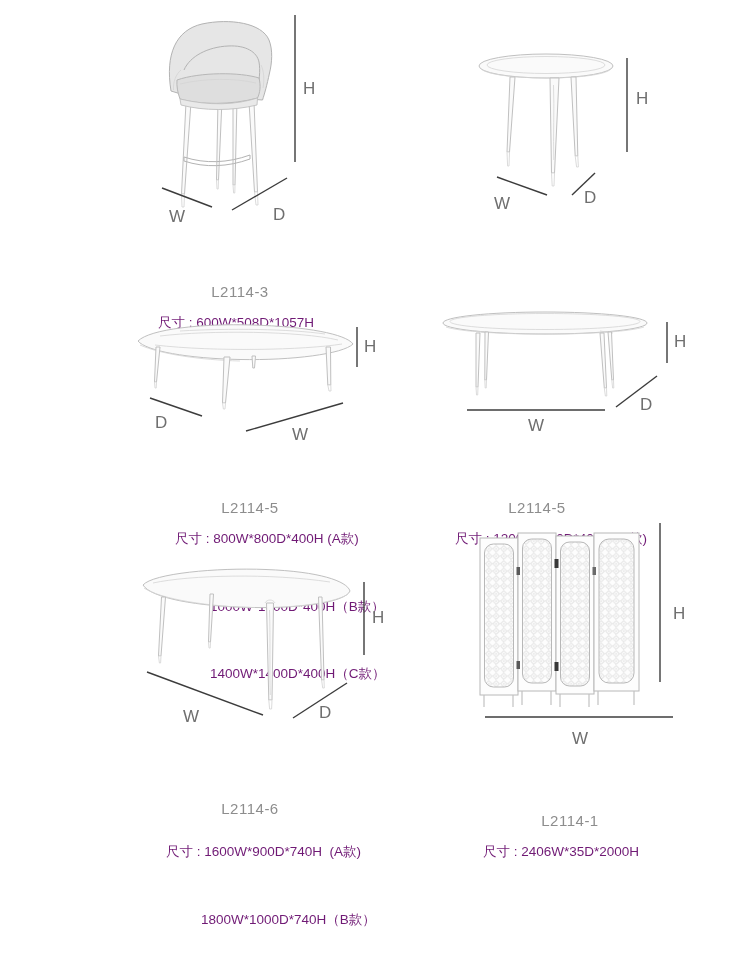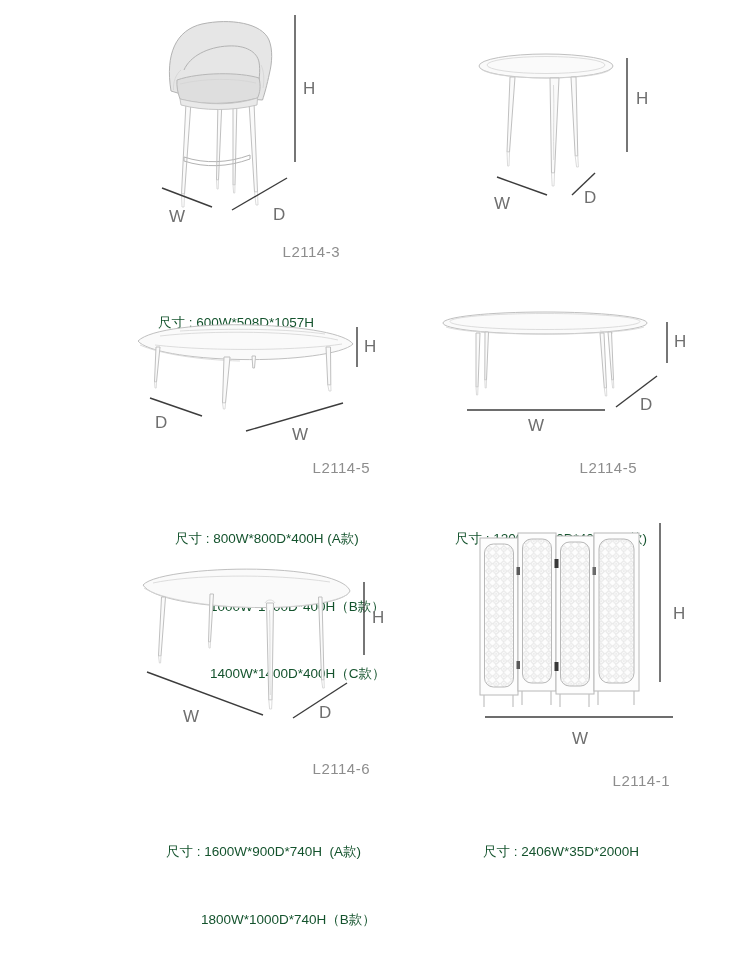--- a/index.html
+++ b/index.html
@@ -1,20 +1,20 @@
 <!DOCTYPE html>
 <html><head>
 <meta charset="utf-8">
 <style>
   html,body{margin:0;padding:0;background:#ffffff;}
   .canvas{position:relative;width:750px;height:959px;background:#ffffff;overflow:hidden;
           font-family:"Liberation Sans","DejaVu Sans",sans-serif;}
   .fig{position:absolute;}
-  .model{position:absolute;text-align:right;font-size:15px;color:#8d8d8d;letter-spacing:.5px;}
-  .dims{position:absolute;font-size:13.5px;color:#14532d;line-height:22.5px;white-space:pre;}
+  .model{position:absolute;text-align:center;font-size:15px;color:#8d8d8d;letter-spacing:.5px;margin-top:40px;}
+  .dims{position:absolute;font-size:13.5px;color:#701a75;line-height:22.5px;white-space:pre;}
   .dims .cont{padding-left:35px;}
   .dimline{stroke:#3c3c3c;stroke-width:1.4;fill:none;}
   .dimletter{fill:#6f6f6f;font-size:17px;font-family:"Liberation Sans","DejaVu Sans",sans-serif;}
   .sk{stroke:#b3b3b3;fill:none;stroke-width:1;}
   .sk2{stroke:#d4d4d4;fill:none;stroke-width:.8;}
   .skfill{fill:#e6e6e6;stroke:#b3b3b3;stroke-width:1;}
   .cushion{fill:#dedede;stroke:#b7b7b7;stroke-width:1;}
   .band{fill:#e9e9e9;stroke:#bfbfbf;stroke-width:.9;}
   .wood{fill:#fafafa;stroke:#c0c0c0;stroke-width:1;}
   .tip{fill:#ffffff;stroke:#d7d7d7;stroke-width:.9;}

